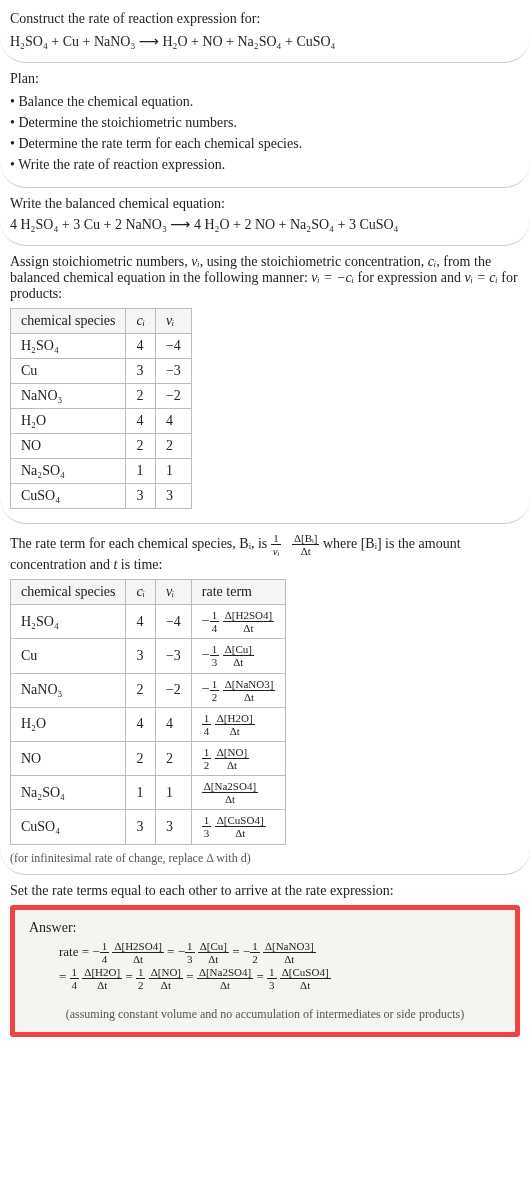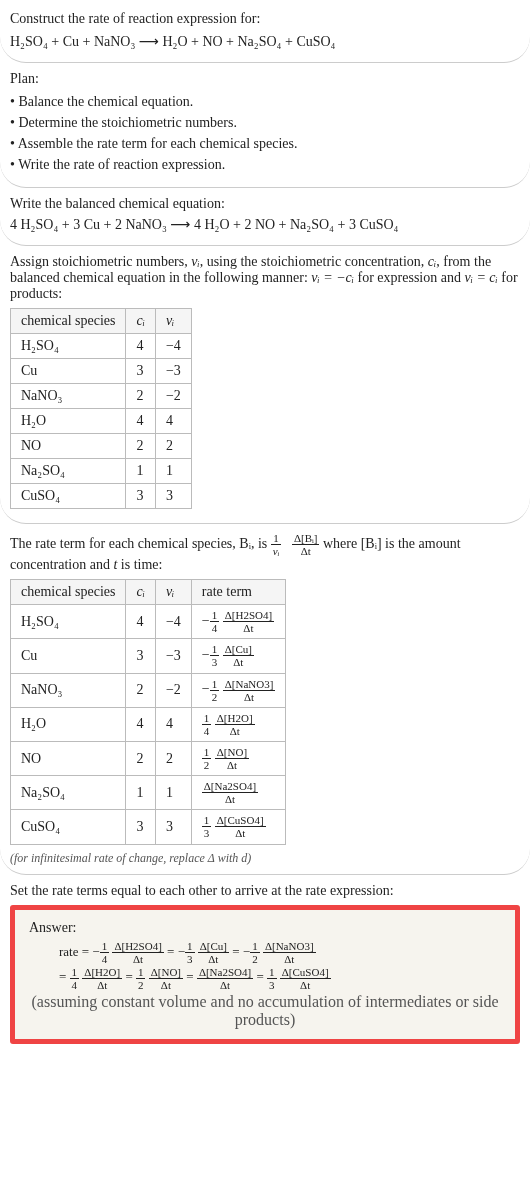--- a/index.html
+++ b/index.html
@@ -49,42 +49,41 @@
     font-weight: normal;
     font-size: 14px;
   }
   table.data th {
     background: #f5f5f5;
   }
   .note {
     font-size: 12px;
     color: #555;
     margin-top: 4px;
-    font-style: italic;
   }
   .answer-box {
     background: #f6f4ee;
     border: 5px solid #ef4444;
     border-radius: 3px;
     padding: 10px 14px;
     margin: 6px 0;
   }
   .answer-label {
     margin-bottom: 4px;
   }
   .rate-lines {
     padding-left: 30px;
     font-size: 13px;
     line-height: 1.9;
   }
   .assume {
-    font-size: 16px;
+    font-size: 12px;
     color: #555;
     text-align: center;
-    margin-top: 2px;
+    margin-top: 16px;
   }
   .ital { font-style: italic; }
   .frac {
     display: inline-block;
     vertical-align: middle;
     text-align: center;
     font-size: 11px;
     line-height: 1.1;
   }
   .frac .num {
@@ -106,21 +105,21 @@
 <div class="section">
   <div class="prompt">Construct the rate of reaction expression for:</div>
   <div class="equation">H₂SO₄ + Cu + NaNO₃  ⟶  H₂O + NO + Na₂SO₄ + CuSO₄</div>
 </div>
 
 <div class="section">
   <div>Plan:</div>
   <ul class="bullets">
     <li>Balance the chemical equation.</li>
     <li>Determine the stoichiometric numbers.</li>
-    <li>Assemble the rate term for each chemical species.</li>
+    <li>Determine the rate term for each chemical species.</li>
     <li>Write the rate of reaction expression.</li>
   </ul>
 </div>
 
 <div class="section">
   <div>Write the balanced chemical equation:</div>
   <div class="equation">4 H₂SO₄ + 3 Cu + 2 NaNO₃  ⟶  4 H₂O + 2 NO + Na₂SO₄ + 3 CuSO₄</div>
 </div>
 
 <div class="section">

